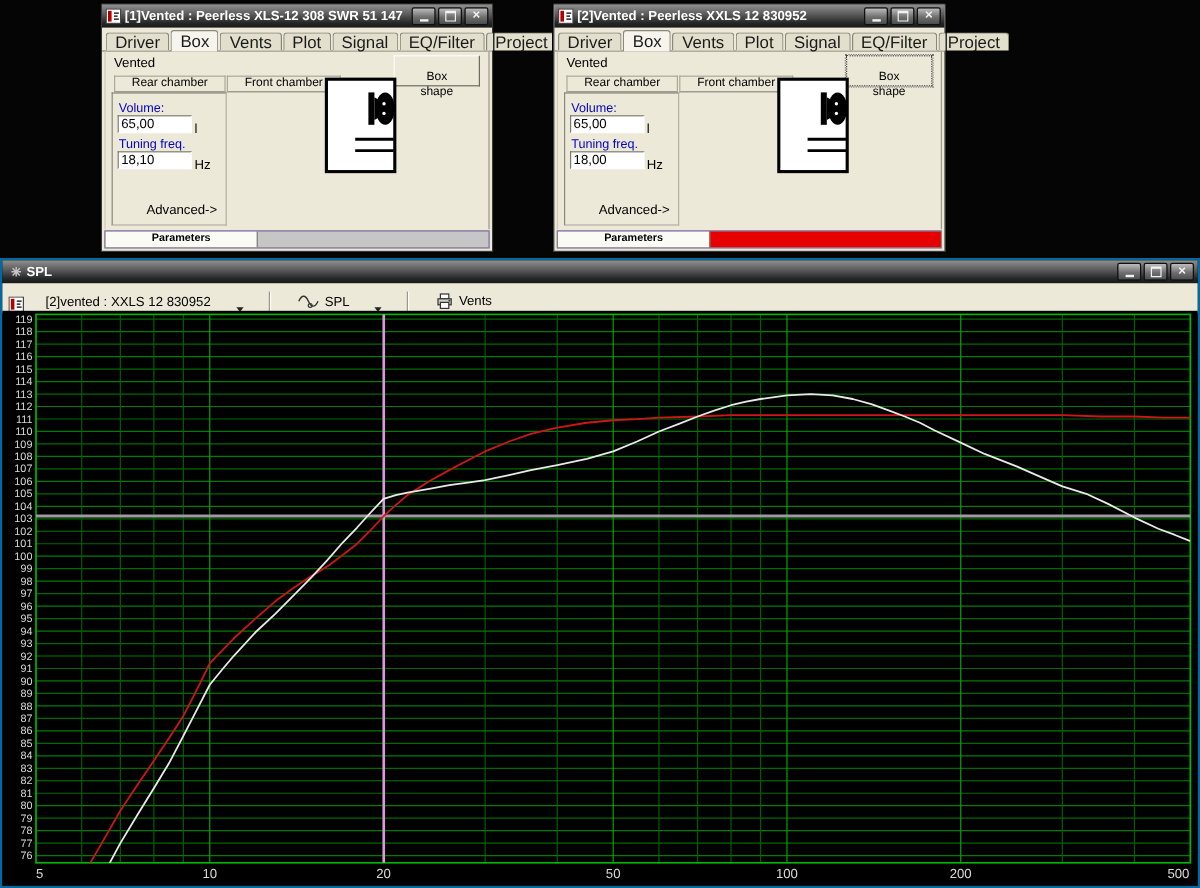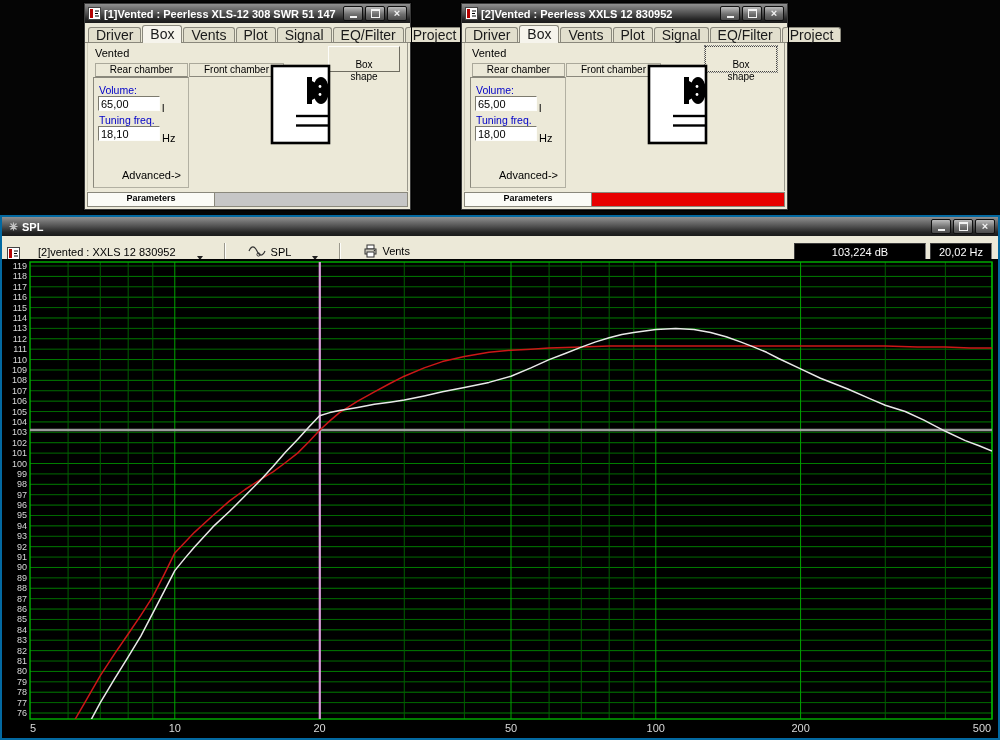--- a/index.html
+++ b/index.html
@@ -227,24 +227,20 @@
     <span class="tb-flatbtn">
       <span style="display:flex">
         <svg width="15" height="14">
             <rect x="4" y="1" width="7" height="4" fill="#fff" stroke="#333"></rect>
             <rect x="2" y="5" width="11" height="5" fill="#cfcdc0" stroke="#333"></rect>
             <rect x="4" y="8" width="7" height="5" fill="#fff" stroke="#333"></rect>
             <circle cx="11.5" cy="6.5" r="0.8" fill="#333"></circle>
           </svg>
       </span>
       <span class="tb-text">Vents</span>
-    </span>
-    <span class="readouts">
-      <span class="readout" style="width:130px">103,224 dB</span>
-      <span class="readout" style="width:60px">20,02 Hz</span>
     </span>
   </div>
   <div class="plot-region">
     <svg id="chart" width="996" height="479" viewBox="0 0 996 479">
         <line x1="28" x2="990" y1="454.00000000000006" y2="454.00000000000006" stroke="#007d00" stroke-width="1"></line>
         <line x1="28" x2="990" y1="443.60465116279073" y2="443.60465116279073" stroke="#006a00" stroke-width="1"></line>
         <line x1="28" x2="990" y1="433.2093023255814" y2="433.2093023255814" stroke="#007d00" stroke-width="1"></line>
         <line x1="28" x2="990" y1="422.81395348837214" y2="422.81395348837214" stroke="#006a00" stroke-width="1"></line>
         <line x1="28" x2="990" y1="412.4186046511628" y2="412.4186046511628" stroke="#007d00" stroke-width="1"></line>
         <line x1="28" x2="990" y1="402.02325581395354" y2="402.02325581395354" stroke="#006a00" stroke-width="1"></line>

